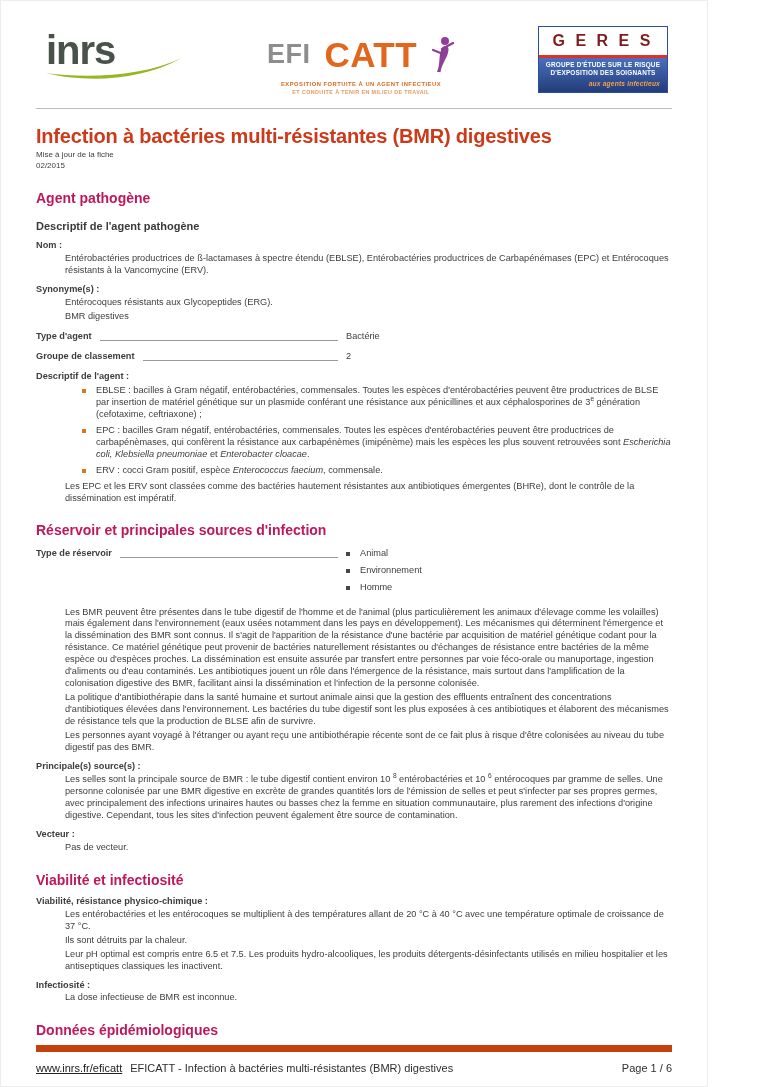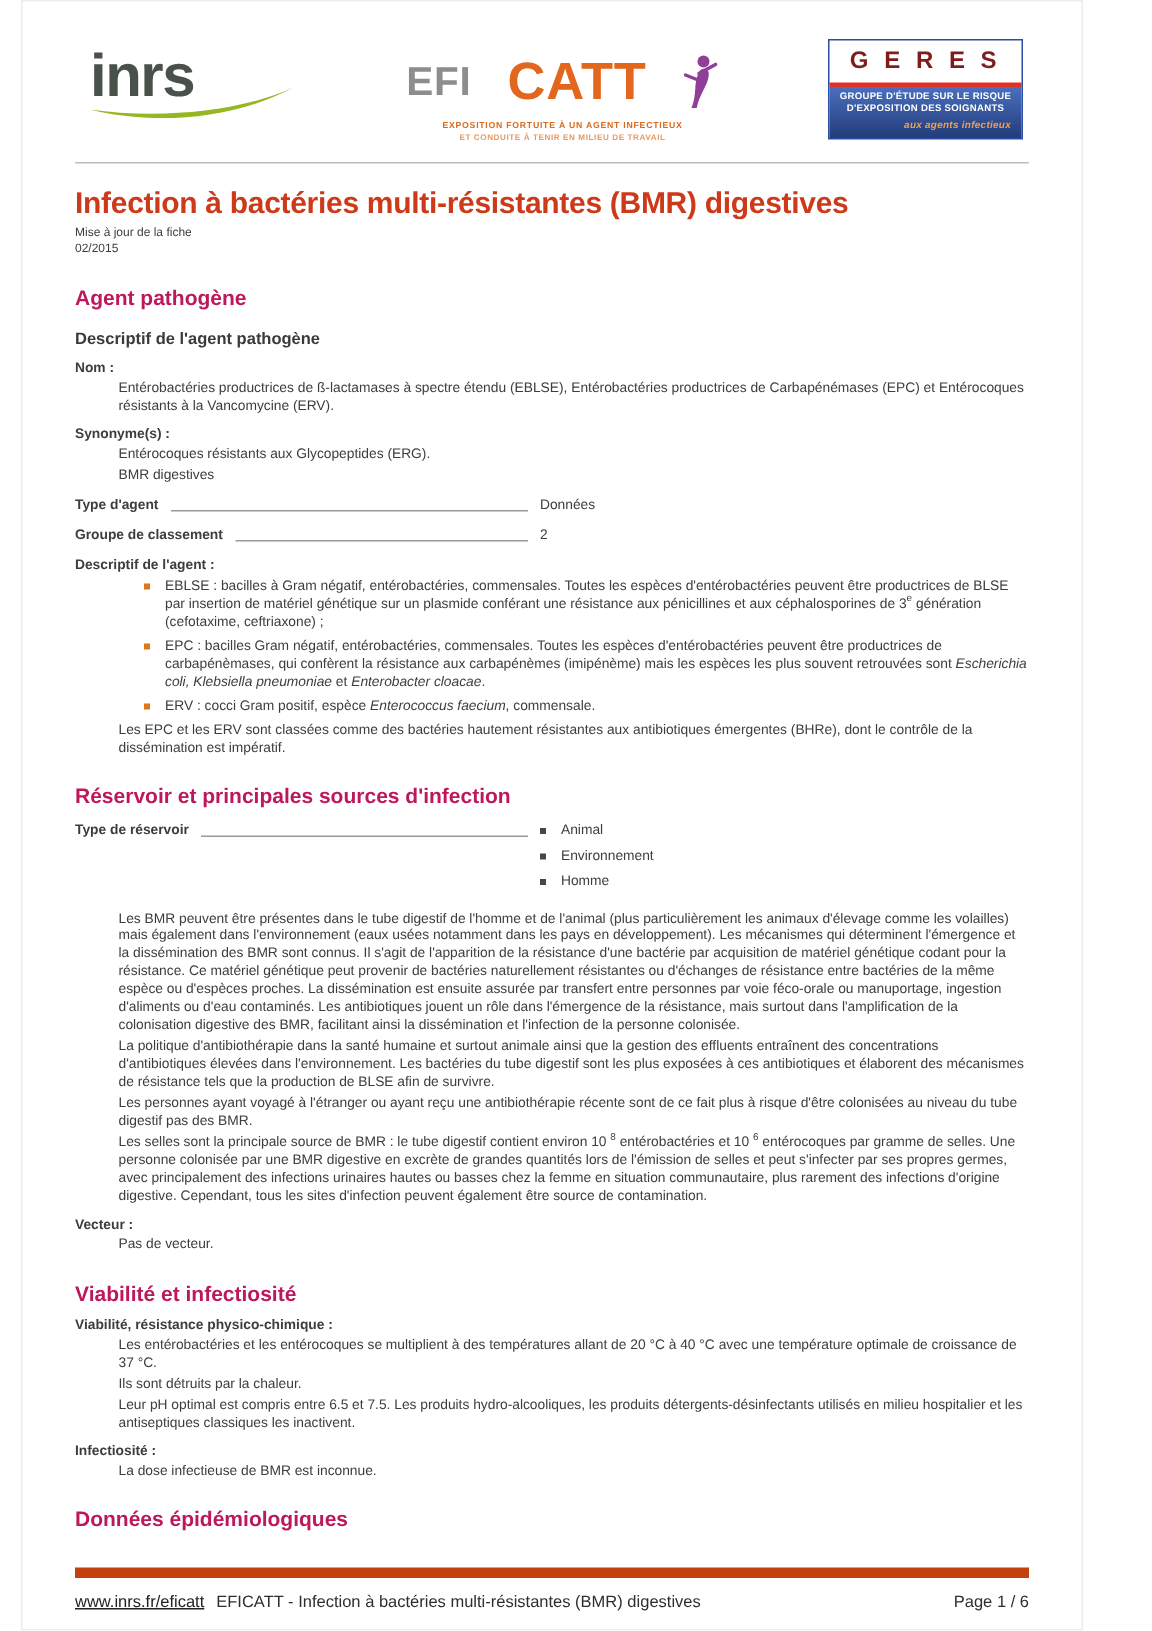--- a/index.html
+++ b/index.html
@@ -1,23 +1,23 @@
 <!DOCTYPE html>
 <html><head>
 <meta charset="utf-8">
 <style>
   html,body{margin:0;padding:0;background:#fff;}
   .page{position:relative;width:708px;height:1087px;background:#fff;overflow:hidden;
         font-family:"Liberation Sans","DejaVu Sans",sans-serif;color:#3d3d3d;font-size:9.2px;line-height:1.3;
-        box-shadow:inset 0 0 0 1px #ededed;margin-left:14px;}
+        box-shadow:inset 0 0 0 1px #ededed;}
   
   .header{display:flex;justify-content:space-between;align-items:flex-start;padding:26px 40px 10px 44px;}
   .inrs-logo svg{display:block;}
   .eficatt-logo{text-align:center;margin-top:6px;}
-  .eficatt-word{display:flex;align-items:center;justify-content:center;gap:24px;}
+  .eficatt-word{display:flex;align-items:center;justify-content:center;gap:14px;}
   .eficatt-word .efi{font-size:27px;font-weight:bold;color:#8d8d8d;letter-spacing:.5px;}
   .eficatt-word .catt{font-size:35px;font-weight:bold;color:#e2661c;letter-spacing:.5px;}
   .efi-sub1{font-size:5.8px;font-weight:bold;color:#d96a1e;letter-spacing:.5px;margin-top:3px;}
   .efi-sub2{font-size:5.4px;font-weight:bold;color:#e59a63;letter-spacing:.4px;margin-top:1px;}
   .geres-logo{width:128px;border:1px solid #2b4ea2;background:#fff;text-align:center;}
   .geres-word{color:#7f1d1d;font-weight:bold;font-size:16px;letter-spacing:3px;padding:4px 0 3px;}
   .geres-redline{height:3px;background:#e03127;}
   .geres-band{background:linear-gradient(#4a6fbe,#233c7a);color:#fff;font-size:6.4px;font-weight:bold;
               padding:3px 5px 2px;line-height:1.35;letter-spacing:.2px;}
   .geres-sub{display:block;color:#f0a24e;font-size:6.6px;font-style:italic;font-weight:bold;text-align:right;padding:2px 2px 1px 0;}
@@ -98,21 +98,21 @@
       <div class="label">Nom :</div>
       <div class="para"><span>Entérobactéries productrices de ß-lactamases à spectre étendu (EBLSE), Entérobactéries productrices de Carbapénémases (EPC) et Entérocoques résistants à la Vancomycine (ERV).</span></div>
       <div class="label">Synonyme(s) :</div>
       <div class="para"><span>Entérocoques résistants aux Glycopeptides (ERG).</span></div>
       <div class="para"><span>BMR digestives</span></div>
       <div class="field-row">
         <div class="field-left">
           <span class="field-label">Type d'agent</span>
           <span class="leader"></span>
         </div>
-        <span class="field-value">Données</span>
+        <span class="field-value">Bactérie</span>
       </div>
       <div class="field-row">
         <div class="field-left">
           <span class="field-label">Groupe de classement</span>
           <span class="leader"></span>
         </div>
         <span class="field-value">2</span>
       </div>
       <div class="label">Descriptif de l'agent :</div>
       <div class="bullets">
@@ -147,20 +147,21 @@
           </div>
           <div class="vli">
             <span class="sq dark"></span>
             <span>Homme</span>
           </div>
         </div>
       </div>
       <div class="para"><span>Les BMR peuvent être présentes dans le tube digestif de l'homme et de l'animal (plus particulièrement les animaux d'élevage comme les volailles) mais également dans l'environnement (eaux usées notamment dans les pays en développement). Les mécanismes qui déterminent l'émergence et la dissémination des BMR sont connus. Il s'agit de l'apparition de la résistance d'une bactérie par acquisition de matériel génétique codant pour la résistance. Ce matériel génétique peut provenir de bactéries naturellement résistantes ou d'échanges de résistance entre bactéries de la même espèce ou d'espèces proches. La dissémination est ensuite assurée par transfert entre personnes par voie féco-orale ou manuportage, ingestion d'aliments ou d'eau contaminés. Les antibiotiques jouent un rôle dans l'émergence de la résistance, mais surtout dans l'amplification de la colonisation digestive des BMR, facilitant ainsi la dissémination et l'infection de la personne colonisée.</span></div>
       <div class="para"><span>La politique d'antibiothérapie dans la santé humaine et surtout animale ainsi que la gestion des effluents entraînent des concentrations d'antibiotiques élevées dans l'environnement. Les bactéries du tube digestif sont les plus exposées à ces antibiotiques et élaborent des mécanismes de résistance tels que la production de BLSE afin de survivre.</span></div>
       <div class="para"><span>Les personnes ayant voyagé à l'étranger ou ayant reçu une antibiothérapie récente sont de ce fait plus à risque d'être colonisées au niveau du tube digestif pas des BMR.</span></div>
+      <div class="label">Principale(s) source(s) :</div>
       <div class="para"><span>Les selles sont la principale source de BMR : le tube digestif contient environ 10 </span><sup>8</sup><span> entérobactéries et 10 </span><sup>6</sup><span> entérocoques par gramme de selles. Une personne colonisée par une BMR digestive en excrète de grandes quantités lors de l'émission de selles et peut s'infecter par ses propres germes, avec principalement des infections urinaires hautes ou basses chez la femme en situation communautaire, plus rarement des infections d'origine digestive. Cependant, tous les sites d'infection peuvent également être source de contamination.</span></div>
       <div class="label">Vecteur :</div>
       <div class="para"><span>Pas de vecteur.</span></div>
       <div class="section-title">Viabilité et infectiosité</div>
       <div class="label">Viabilité, résistance physico-chimique :</div>
       <div class="para"><span>Les entérobactéries et les entérocoques se multiplient à des températures allant de 20 °C à 40 °C avec une température optimale de croissance de 37 °C.</span></div>
       <div class="para"><span>Ils sont détruits par la chaleur.</span></div>
       <div class="para"><span>Leur pH optimal est compris entre 6.5 et 7.5. Les produits hydro-alcooliques, les produits détergents-désinfectants utilisés en milieu hospitalier et les antiseptiques classiques les inactivent.</span></div>
       <div class="label">Infectiosité :</div>
       <div class="para"><span>La dose infectieuse de BMR est inconnue.</span></div>

